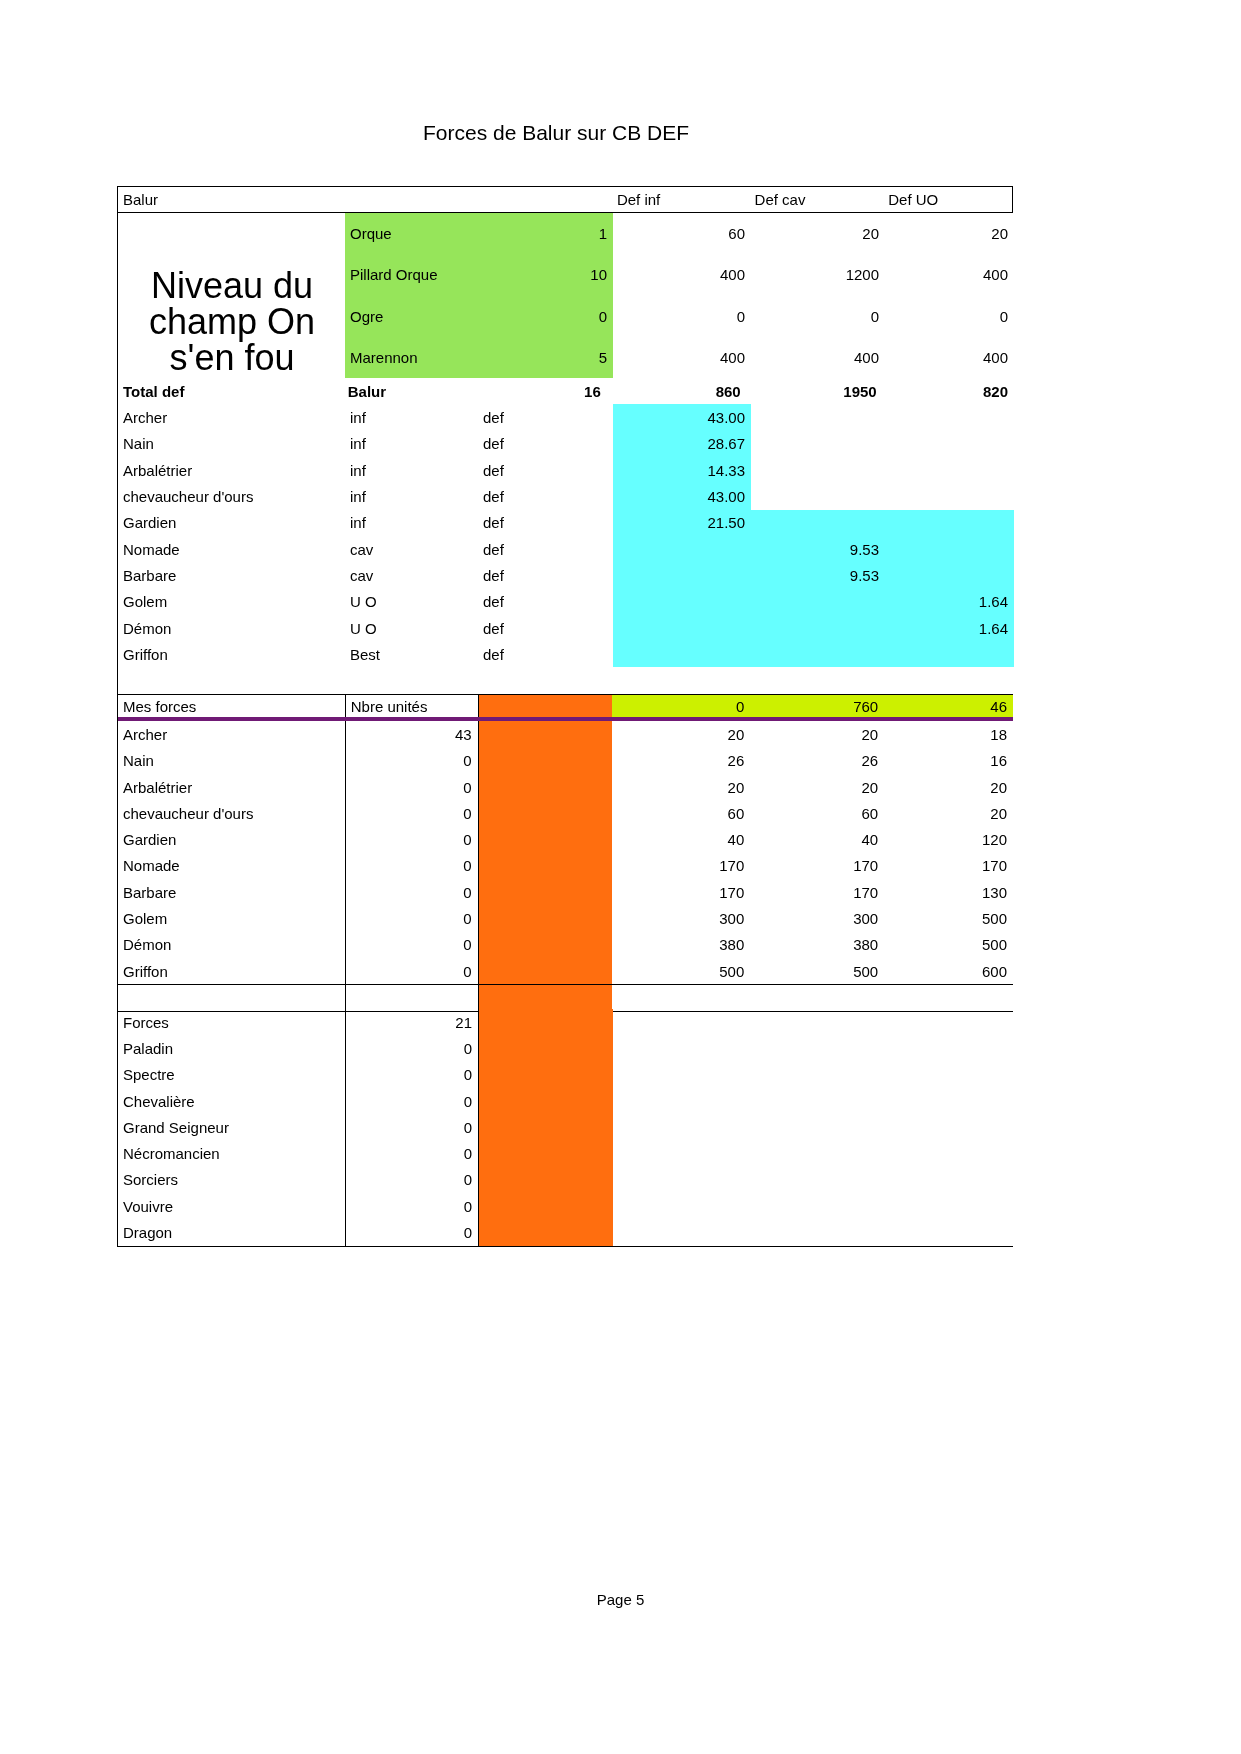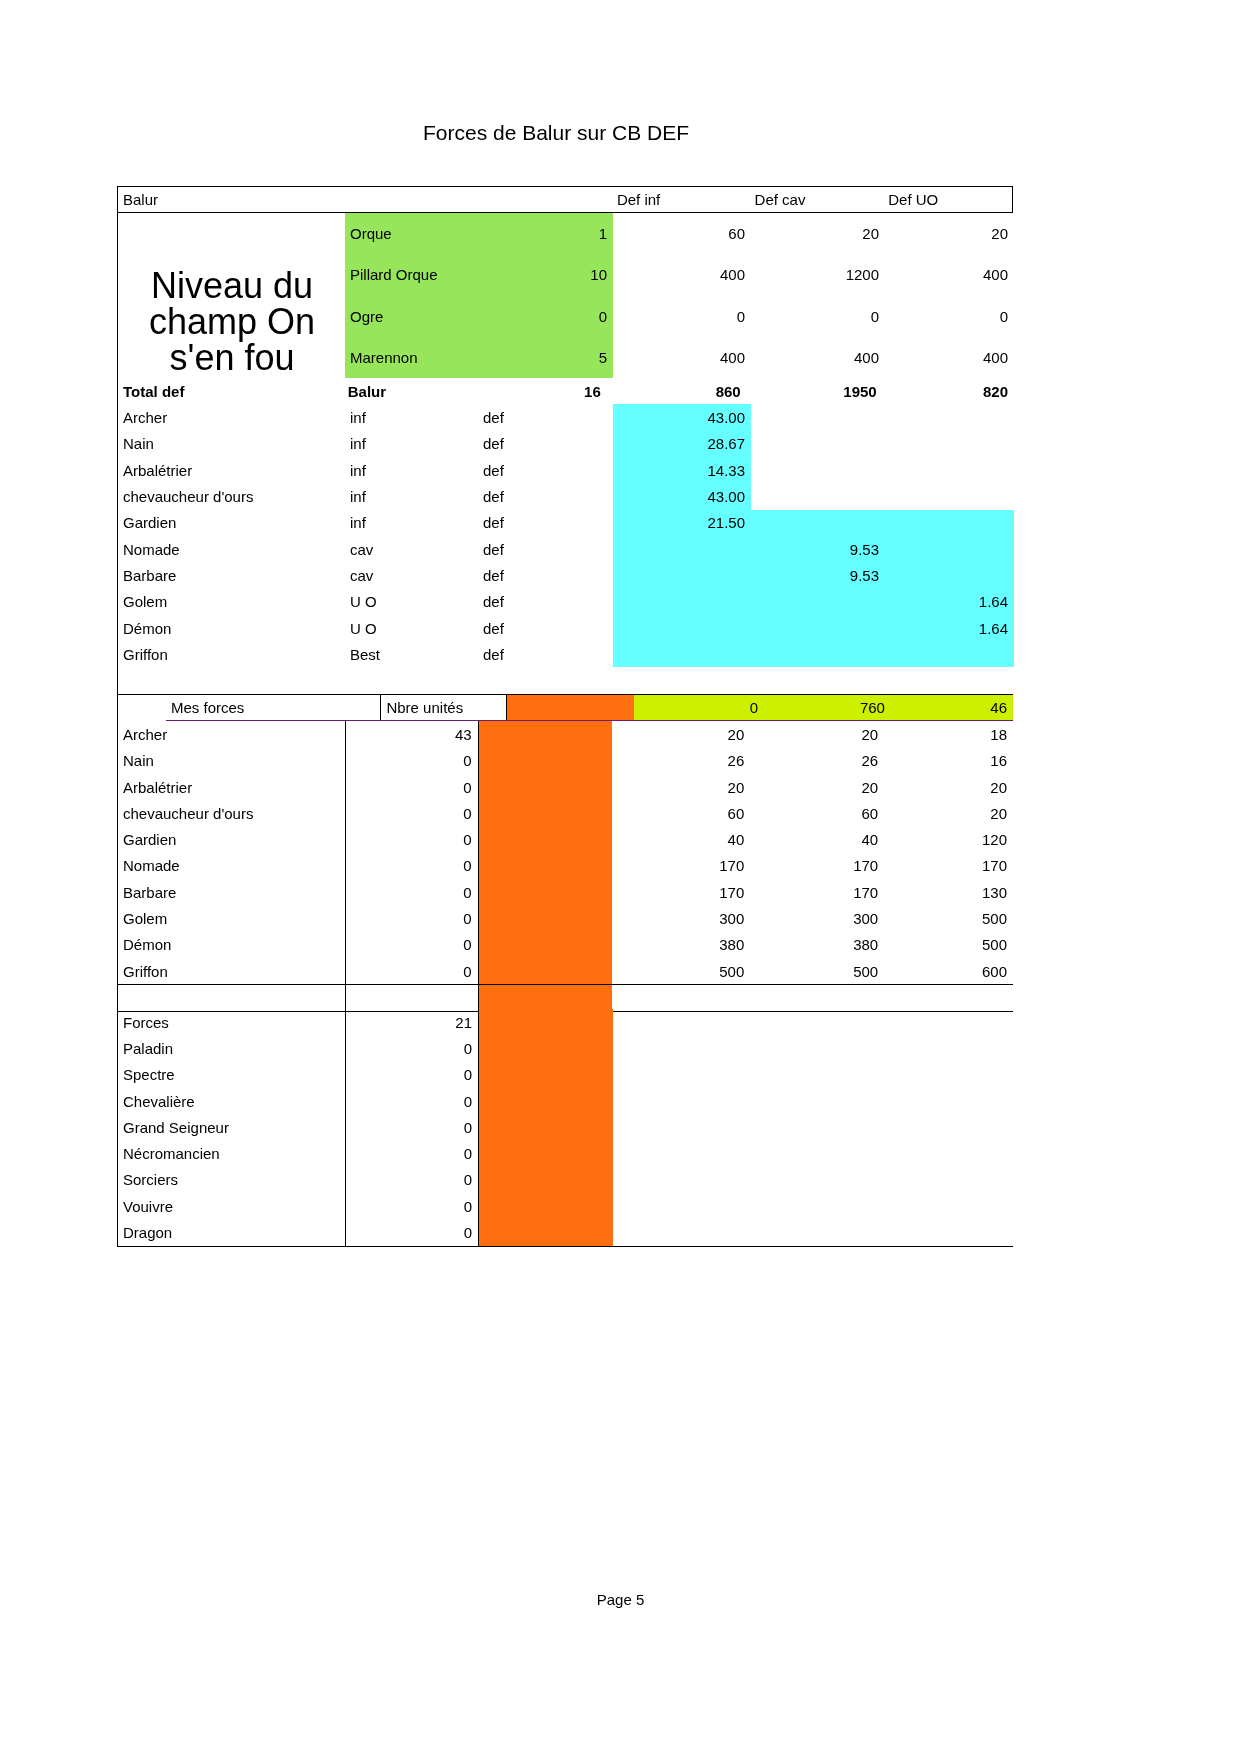--- a/index.html
+++ b/index.html
@@ -40,21 +40,21 @@
   .bgChart{background:var(--chartreuse,#CCF000);}
   
   #t1-head{top:186px;height:27px;border:1px solid #000;}
   #t1-body{top:213px;height:481px;border-left:1px solid #000;position:absolute;left:117px;width:896px;}
   .fieldnote{
     position:absolute;left:1px;top:55px;width:226px;
     font-size:36px;line-height:36px;text-align:center;
   }
   
   #t2{top:694px;border-top:1px solid #000;border-left:1px solid #000;}
-  #t2 .hrow{border-bottom:1px solid #701a75;margin-left:48px;}
+  #t2 .hrow{border-bottom:4px solid #701a75;}
   #t2-rows{border-bottom:1px solid #000;}
   #t2 .vB{border-left:1px solid #000;}
   #t2 .vC{border-left:1px solid #000;}
   #t2 .emptyrow{border-bottom:1px solid #000;}
   
   #t3{top:1009px;border-left:1px solid #000;border-bottom:1px solid #000;}
   #t3 .vB{border-left:1px solid #000;}
   #t3 .vC{border-left:1px solid #000;}
 </style>
 </head>

